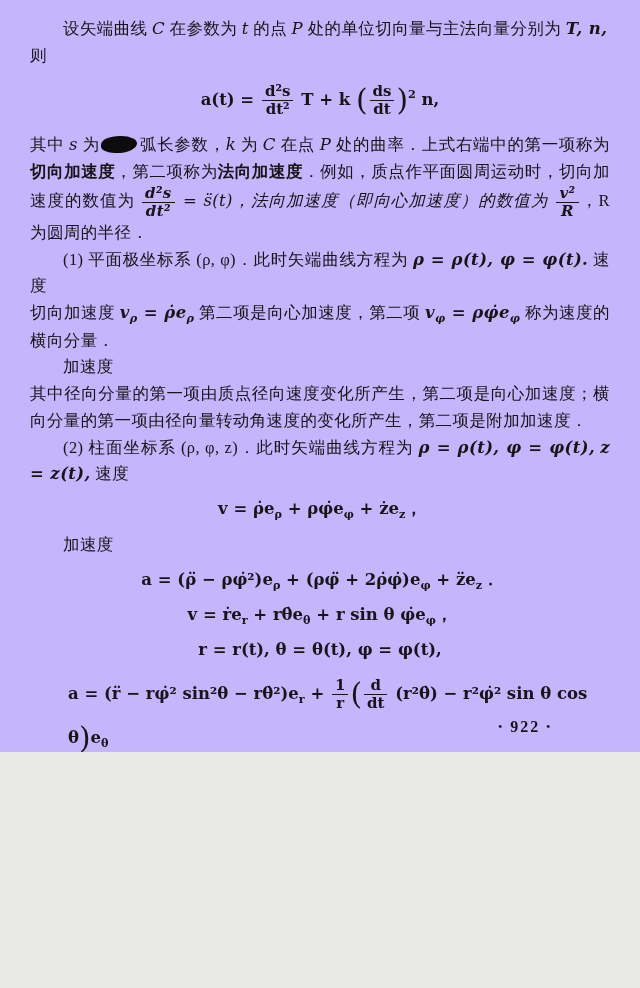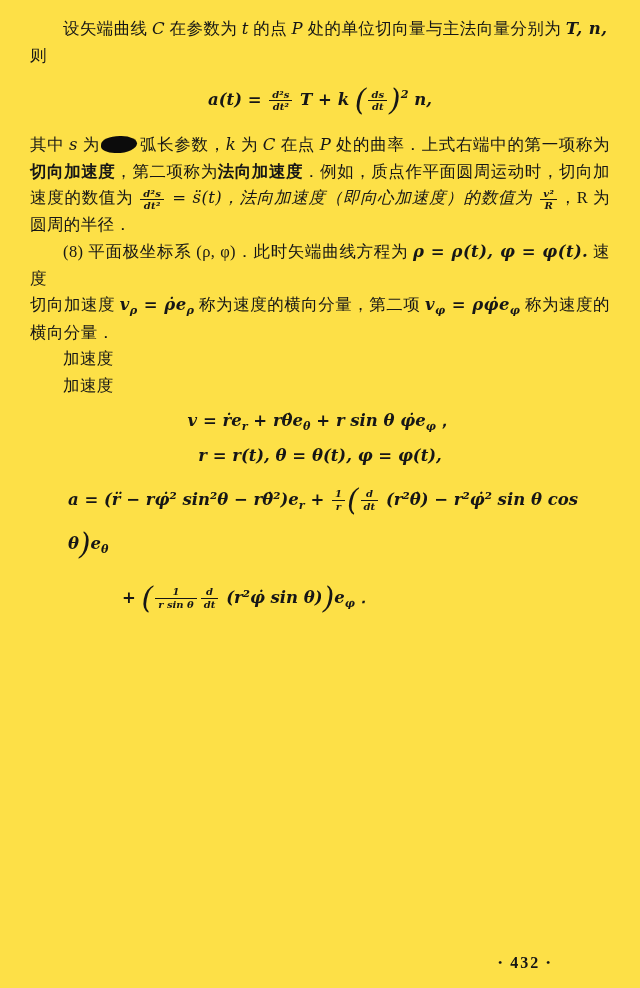--- a/index.html
+++ b/index.html
@@ -3,22 +3,22 @@
 <meta charset="utf-8">
 <style>
   html,body{margin:0;padding:0;}
   body{
     width:640px;height:988px;
     background:#e9e9e6;
     font-family:"Liberation Serif","DejaVu Serif",serif;
   }
   .page{
     position:relative;
-    width:640px;height:988px;
-    background:#fde047;
+    width:640px;height:752px;
+    background:#c4b5fd;
     color:#161616;
     overflow:hidden;
   }
   .content{
     padding:16px 30px 0 30px;
   }
   p.body{
     margin:0;
     font-size:16.5px;
     line-height:1.62;
@@ -28,35 +28,34 @@
   .ind{text-indent:2em;}
   .then-line{margin-left:-20px;}
   b{font-weight:bold;margin-top:36px;}
   .mv{ 
     font-family:"DejaVu Serif","Liberation Serif",serif;
     font-style:italic;
   }
   .mvb{font-weight:bold;}
   .formula{
     font-family:"DejaVu Serif","Liberation Serif",serif;
-    font-style:italic;
     font-weight:bold;
     font-size:16.5px;
     text-align:center;
     margin:9px 0;
     line-height:1.5;
   }
   .formula.left1{text-align:left;padding-left:38px;}
   .formula.left2{text-align:left;padding-left:92px;}
   .frac{
     display:inline-block;
     vertical-align:middle;
     text-align:center;
     line-height:1.12;
-    font-size:10px;
+    font-size:15px;
     margin:0 2px;
   }
   .frac .num{display:block;padding:0 3px;border-bottom:1.6px solid #161616;}
   .frac .den{display:block;padding:0 3px;}
   .bigp{
     font-size:180%;
     font-weight:normal;
     vertical-align:middle;
     letter-spacing:0;
   }
@@ -96,40 +95,52 @@
     <div class="formula">
       <span>a(t) = </span><span class="frac"><span class="num">d²s</span><span class="den">dt²</span></span><span> T + k </span><span class="bigp">(</span><span class="frac"><span class="num">ds</span><span class="den">dt</span></span><span class="bigp">)</span><sup class="psup">2</sup><span> n,</span>
     </div>
 
     <p class="body">
       <span>其中 </span><span class="mv">s</span><span> 为</span><span class="smudge"></span><span>弧长参数，</span><span class="mv">k</span><span> 为 </span><span class="mv">C</span><span> 在点 </span><span class="mv">P</span><span> 处的曲率．上式右端中的第一项称为</span><b>切向加速度</b><span>，第二项称为</span><b>法向加速度</b><span>．例如，质点作平面圆周运动时，切向加速度的数值为 </span><span class="frac mv mvb"><span class="num">d²s</span><span class="den">dt²</span></span><span class="mv"> = s̈(t)，法向加速度（即向心加速度）的数值为 </span><span class="frac mv mvb"><span class="num">v²</span><span class="den">R</span></span><span>，R 为圆周的半径．</span>
     </p>
 
 
     <p class="body ind">
-      <span>(8) 平面极坐标系 (ρ, φ)．此时矢端曲线方程为 </span><span class="mv mvb">ρ = ρ(t), φ = φ(t).</span><span> 速度</span>
+      <span>(1) 平面极坐标系 (ρ, φ)．此时矢端曲线方程为 </span><span class="mv mvb">ρ = ρ(t), φ = φ(t).</span><span> 速度</span>
     </p>
 
 
     <p class="body">
-      <span>切向加速度 </span><span class="mv mvb">v</span><sub class="mv mvb">ρ</sub><span class="mv mvb"> = ρ̇e</span><sub class="mv mvb">ρ</sub><span> 称为速度的横向分量，第二项 </span><span class="mv mvb">v</span><sub class="mv mvb">φ</sub><span class="mv mvb"> = ρφ̇e</span><sub class="mv mvb">φ</sub><span> 称为速度的横向分量．</span>
+      <span>切向加速度 </span><span class="mv mvb">v</span><sub class="mv mvb">ρ</sub><span class="mv mvb"> = ρ̇e</span><sub class="mv mvb">ρ</sub><span> 第二项是向心加速度，第二项 </span><span class="mv mvb">v</span><sub class="mv mvb">φ</sub><span class="mv mvb"> = ρφ̇e</span><sub class="mv mvb">φ</sub><span> 称为速度的横向分量．</span>
     </p>
 
     <p class="body ind">
       <span>加速度</span>
     </p>
 
 
+    <p class="body">
+      <span>其中径向分量的第一项由质点径向速度变化所产生，第二项是向心加速度；横向分量的第一项由径向量转动角速度的变化所产生，第二项是附加加速度．</span>
+    </p>
 
+    <p class="body ind">
+      <span>(2) 柱面坐标系 (ρ, φ, z)．此时矢端曲线方程为 </span><span class="mv mvb">ρ = ρ(t), φ = φ(t),</span> <span class="mv mvb">z = z(t),</span><span> 速度</span>
+    </p>
 
+    <div class="formula">
+      <span>v = ρ̇e</span><sub>ρ</sub><span> + ρφ̇e</span><sub>φ</sub><span> + że</span><sub>z</sub><span>，</span>
+    </div>
 
     <p class="body ind">
       <span>加速度</span>
     </p>
 
+    <div class="formula">
+      <span>a = (ρ̈ − ρφ̇²)e</span><sub>ρ</sub><span> + (ρφ̈ + 2ρ̇φ̇)e</span><sub>φ</sub><span> + z̈e</span><sub>z</sub><span>．</span>
+    </div>
 
 
     <div class="formula">
       <span>v = ṙe</span><sub>r</sub><span> + rθ̇e</span><sub>θ</sub><span> + r sin θ φ̇e</span><sub>φ</sub><span>，</span>
     </div>
 
     <div class="formula">
       <span>r = r(t),  θ = θ(t),  φ = φ(t),</span>
     </div>
 
@@ -138,16 +149,16 @@
     </div>
 
     <div class="formula left2">
       <span>+ </span><span class="bigp">(</span><span class="frac"><span class="num">1</span><span class="den">r sin θ</span></span><span class="frac"><span class="num">d</span><span class="den">dt</span></span><span> (r²φ̇ sin θ)</span><span class="bigp">)</span><span>e</span><sub>φ</sub><span>．</span>
     </div>
 
   </div>
 
   <div class="pagenum">
     <span class="dot">•</span>
-    <span>432</span>
+    <span>922</span>
     <span class="dot">•</span>
   </div>
 </div>
 
 </body></html>

